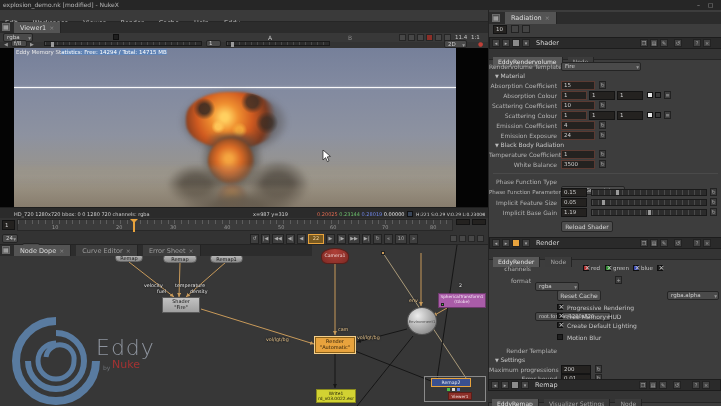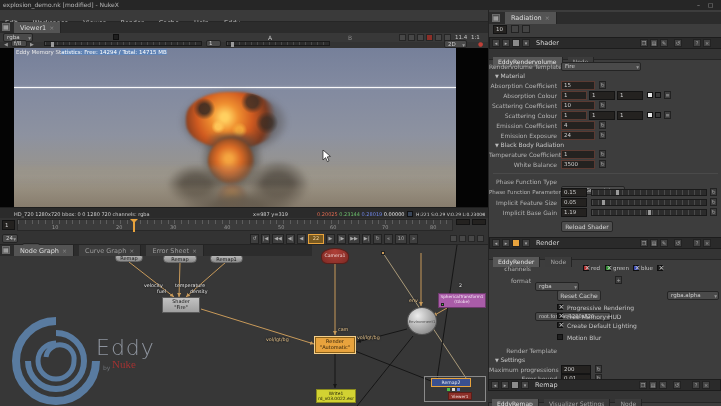--- a/index.html
+++ b/index.html
@@ -232,21 +232,21 @@
 
     <svg class="r" style="left:10px;top:72px;" width="92" height="89">
       <g fill="none" stroke="#5b7fa6" opacity="0.95">
         <path d="M46 4 A40 40 0 1 0 86 44" stroke-width="8"></path>
         <path d="M46 16 A28 28 0 1 1 18 44" stroke-width="6"></path>
         <path d="M46 26 A18 18 0 1 0 64 44 A14 14 0 0 0 36 40" stroke-width="5"></path>
       </g>
     </svg>
     <span class="r txt" style="left:96px;top:90px;font-size:22px;font-weight:300;color:#8e949e;letter-spacing:1px;">Eddy</span>
     <span class="r txt" style="left:103px;top:119px;font-size:6px;color:#6f7378;">by</span>
-    <span class="r txt" style="left:112px;top:113px;font-size:11px;color:#a33232;font-family:Liberation Serif, serif;">Nuke</span>
+    <span class="r txt" style="left:112px;top:113px;font-size:11px;color:#a33232;">Nuke</span>
 
     <svg class="r" style="left:0;top:0;" width="488" height="161">
       <defs>
         <marker id="at" markerWidth="6" markerHeight="6" refX="4" refY="2" orient="auto">
             <path d="M0,0 L4,2 L0,4 Z" fill="#c89a5a"></path>
           </marker>
         <marker id="ab" markerWidth="6" markerHeight="6" refX="4" refY="2" orient="auto">
             <path d="M0,0 L4,2 L0,4 Z" fill="#161616"></path>
           </marker>
       </defs>
@@ -308,22 +308,22 @@
     <span class="r" style="left:447px;top:143px;width:3px;height:3px;background:#4ac04a;"></span>
     <span class="r" style="left:452px;top:143px;width:3px;height:3px;background:#d8d8d8;"></span>
     <span class="r" style="left:457px;top:143px;width:3px;height:3px;background:#5a7ae0;"></span>
     <div class="node" style="left:448px;top:147px;width:24px;height:8px;background:#8c2f28;border-color:#5a1d18;color:#f0dcda;font-size:4.2px;line-height:7px;">
       <span>Viewer1</span>
     </div>
     <span class="r" style="left:381px;top:6px;width:4px;height:4px;background:#c89a5a;border:0.5px solid #222;"></span>
 
     <div class="r tabstrip" style="left:0;top:0;width:312px;height:11px;">
       <span class="r paneicon" style="left:2px;top:1px;"></span>
-      <span class="tab active" style="margin-left:14px;"><span>Node Graph</span><span class="x">×</span></span>
-      <span class="tab"><span>Curve Graph</span><span class="x">×</span></span>
+      <span class="tab active" style="margin-left:14px;"><span>Node Dope</span><span class="x">×</span></span>
+      <span class="tab"><span>Curve Editor</span><span class="x">×</span></span>
       <span class="tab"><span>Error Sheet</span><span class="x">×</span></span>
     </div>
   </div>
 
   <div class="r" style="left:488px;top:10px;width:233px;height:396px;background:#3d3d3d;border-left:1px solid #232323;">
 
     <div class="r tabstrip" style="left:0;top:2px;width:233px;height:12px;">
       <span class="r paneicon" style="left:3px;top:2px;"></span>
       <span class="tab active" style="margin-left:16px;height:12px;line-height:12px;"><span>Radiation</span><span class="x">×</span></span>
     </div>

